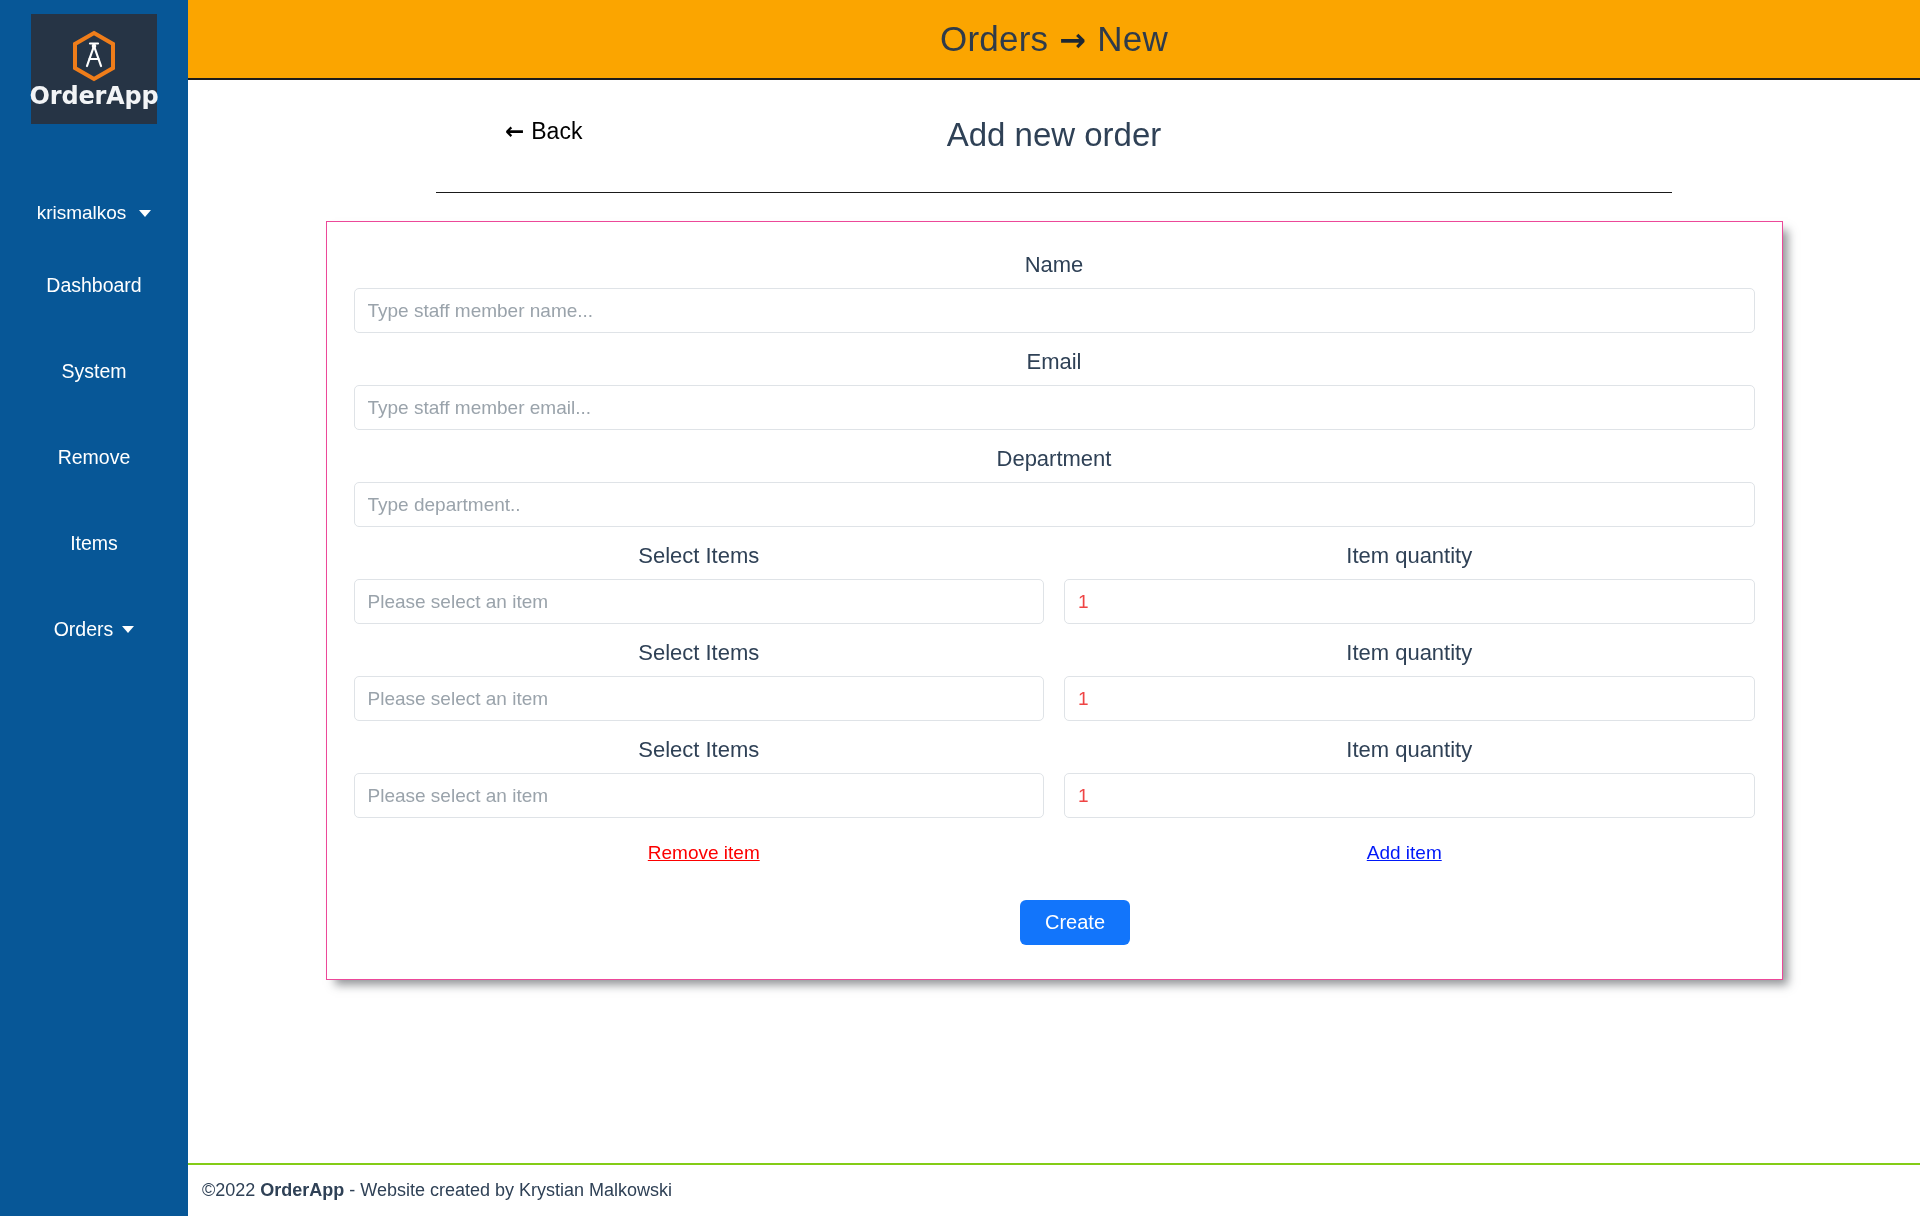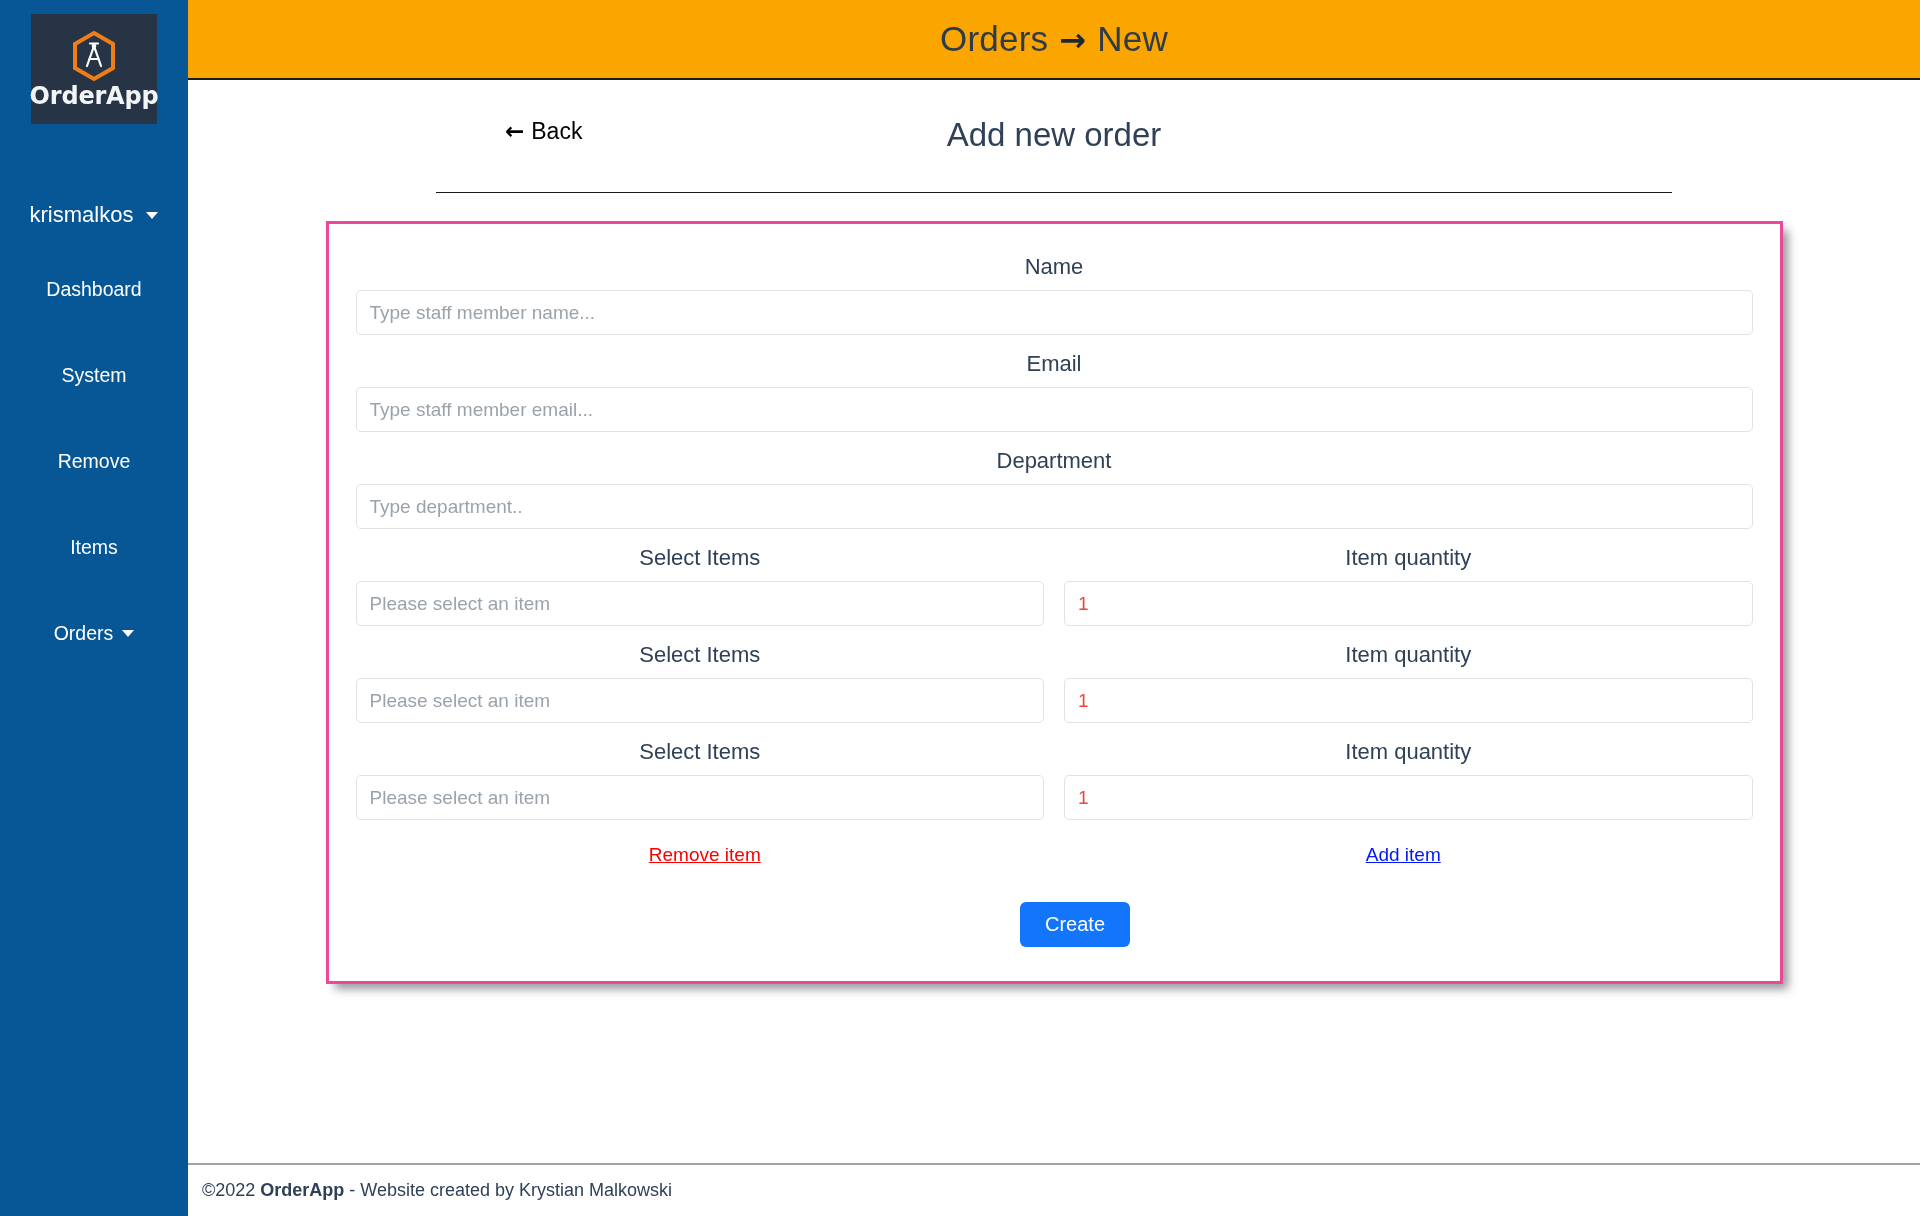--- a/index.html
+++ b/index.html
@@ -42,21 +42,21 @@
   .logo-text {
     color: #f2f4f6;
     font-size: 24px;
     font-weight: bold;
     letter-spacing: -0.2px;
     line-height: 1;
     font-family: "DejaVu Sans", sans-serif;
   }
   .user-menu {
     margin-top: 78px;
-    font-size: 22px;
+    font-size: 19px;
     color: #ffffff;
     display: flex;
     align-items: center;
     gap: 13px;
     cursor: pointer;
   }
   .caret {
     width: 0; height: 0;
     border-left: 6px solid transparent;
     border-right: 6px solid transparent;
@@ -161,21 +161,21 @@
 
   
   .card-wrap {
     display: flex;
     justify-content: center;
     padding-top: 28px;
   }
   .card {
     width: 1457px;
     background: #ffffff;
-    border: 3px solid #ec4899;
+    border: 1px solid #ec4899;
     box-shadow: 7px 7px 9px -2px rgba(60,64,70,0.55);
     padding: 30px 12px 34px 12px;
   }
 
   .field { padding: 0 15px; }
   .field-label {
     text-align: center;
     font-size: 22px;
     color: #2f4156;
     margin-bottom: 10px;
@@ -235,21 +235,21 @@
     border-radius: 6px;
     font-size: 20px;
     padding: 11px 25px;
     cursor: pointer;
     font-family: "Liberation Sans", sans-serif;
     margin-left: 42px;
   }
 
   
   .footer {
-    border-top: 2px solid #a3a3a3;
+    border-top: 2px solid #84cc16;
     height: 53px;
     display: flex;
     align-items: center;
     padding-left: 14px;
     font-size: 18px;
     color: #2f4156;
     background: #ffffff;
   }
   .footer b { font-weight: bold; }
 </style>

